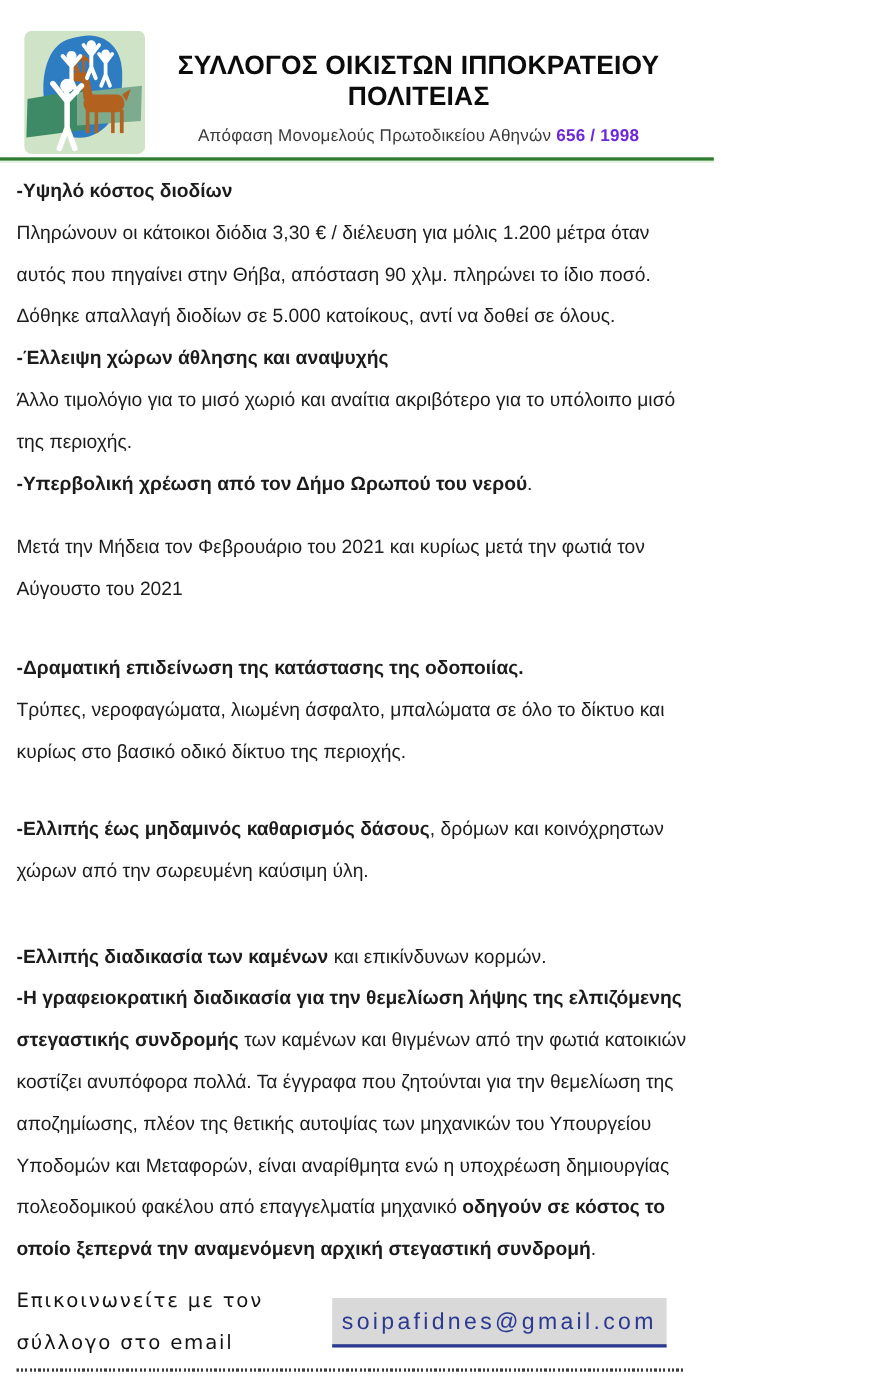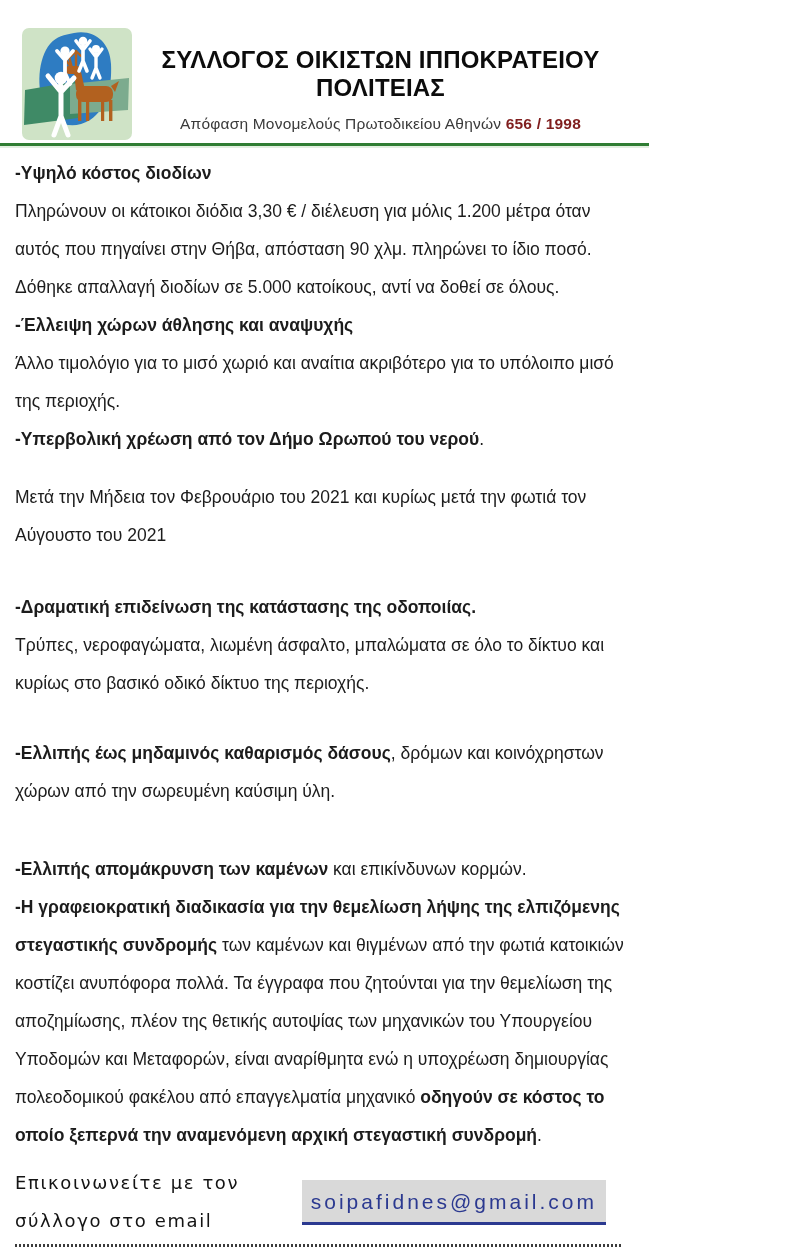--- a/index.html
+++ b/index.html
@@ -16,21 +16,21 @@
   .header { display:flex; align-items:flex-start; padding:28px 0 0 22px; }
   .logo { width:110px; height:112px; flex:0 0 auto; display:block; }
   .header-text { flex:1 1 auto; text-align:center; padding:18px 30px 0 10px; }
   .doc-title {
     font-size:24px; font-weight:bold; color:#0c0c0c;
     letter-spacing:0.2px; line-height:1.15; margin:0;
   }
   .doc-subtitle {
     margin-top:14px; font-size:15.5px; color:#3a3a3a; letter-spacing:0.2px;
   }
-  .doc-subtitle b { color:#7f1d1d; }
+  .doc-subtitle b { color:#6d28d9; }
   .header-rule {
     margin-top:3px; height:3px; width:100%;
     background:var(--header-rule,#2f7d33);
     box-shadow:0 2px 0 #e2efe0;
   }
 
   
   .content { padding:0 15px; font-size:17.5px; line-height:38px; }
   .para { margin:0; }
   .bold { font-weight:bold; }
@@ -152,21 +152,21 @@
     <p class="para"><span class="bold">-Υπερβολική χρέωση από τον Δήμο Ωρωπού του νερού</span><span>.</span></p>
 
 
     <p class="para events">Μετά την Μήδεια τον Φεβρουάριο του 2021 και κυρίως μετά την φωτιά τον Αύγουστο του 2021</p>
 
     <p class="para bold roads">-Δραματική επιδείνωση της κατάστασης της οδοποιίας.</p>
     <p class="para">Τρύπες, νεροφαγώματα, λιωμένη άσφαλτο, μπαλώματα σε όλο το δίκτυο και κυρίως στο βασικό οδικό δίκτυο της περιοχής.</p>
 
     <p class="para forest"><span class="bold">-Ελλιπής έως μηδαμινός καθαρισμός δάσους</span><span>, δρόμων και κοινόχρηστων χώρων από την σωρευμένη καύσιμη ύλη.</span></p>
 
-    <p class="para trunks"><span class="bold">-Ελλιπής απομάκρυνση των καμένων</span><span> και επικίνδυνων κορμών.</span></p>
+    <p class="para trunks"><span class="bold">-Ελλιπής διαδικασία των καμένων</span><span> και επικίνδυνων κορμών.</span></p>
 
     <p class="para"><span class="bold">-Η γραφειοκρατική διαδικασία για την θεμελίωση λήψης της ελπιζόμενης στεγαστικής συνδρομής</span><span> των καμένων και θιγμένων από την φωτιά κατοικιών κοστίζει ανυπόφορα πολλά. Τα έγγραφα που ζητούνται για την θεμελίωση της αποζημίωσης, πλέον της θετικής αυτοψίας των μηχανικών του Υπουργείου Υποδομών και Μεταφορών, είναι αναρίθμητα ενώ η υποχρέωση δημιουργίας πολεοδομικού φακέλου από επαγγελματία μηχανικό </span><span class="bold">οδηγούν σε κόστος το οποίο ξεπερνά την αναμενόμενη αρχική στεγαστική συνδρομή</span><span>.</span></p>
 
     <div class="contact-row">
       <span class="contact-label">Επικοινωνείτε με τον σύλλογο στο  email</span>
       <a class="email-link">soipafidnes@gmail.com</a>
     </div>
   </main>
 
   <div class="footer-rule"></div>

